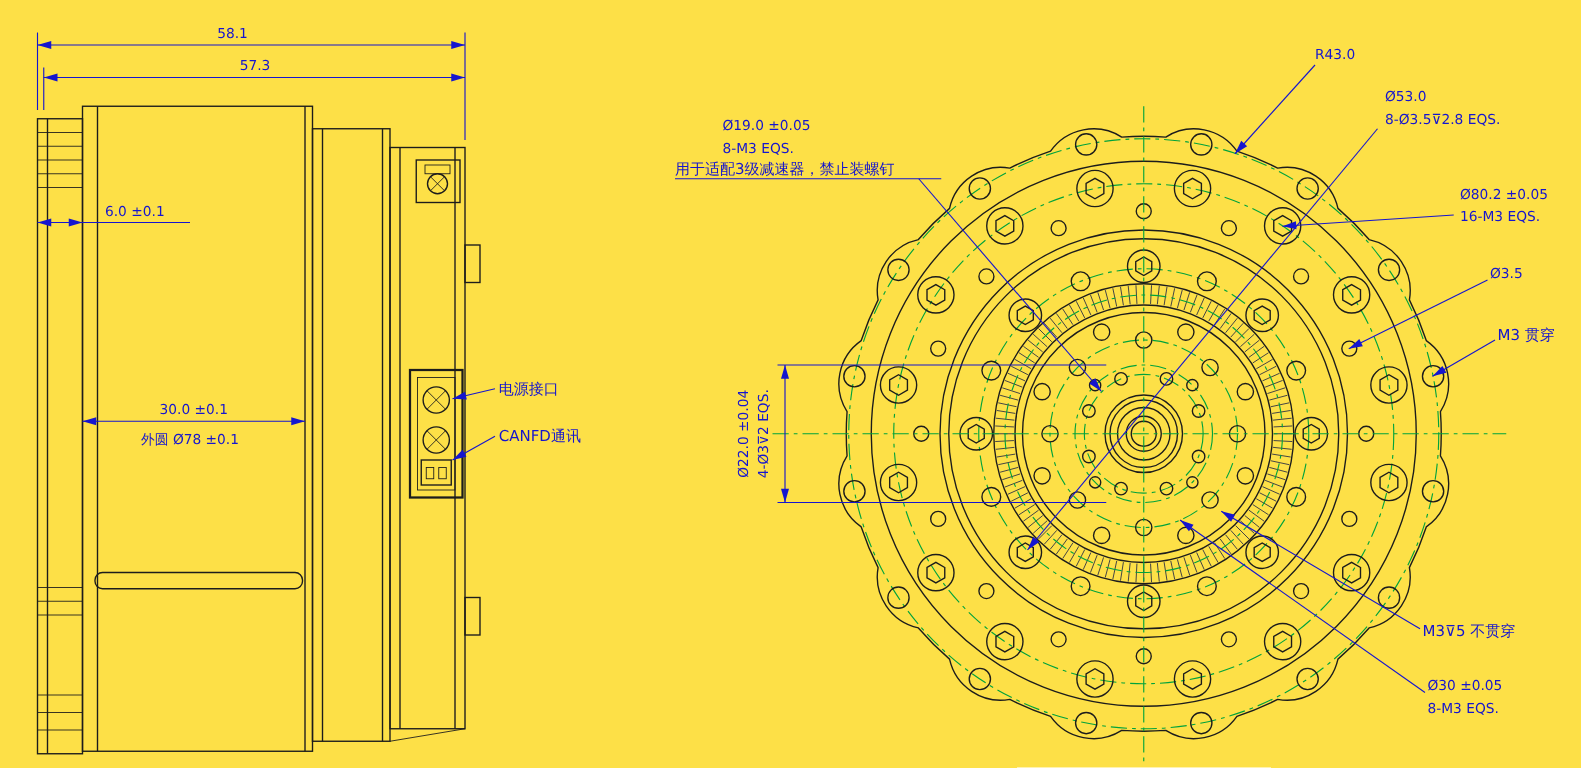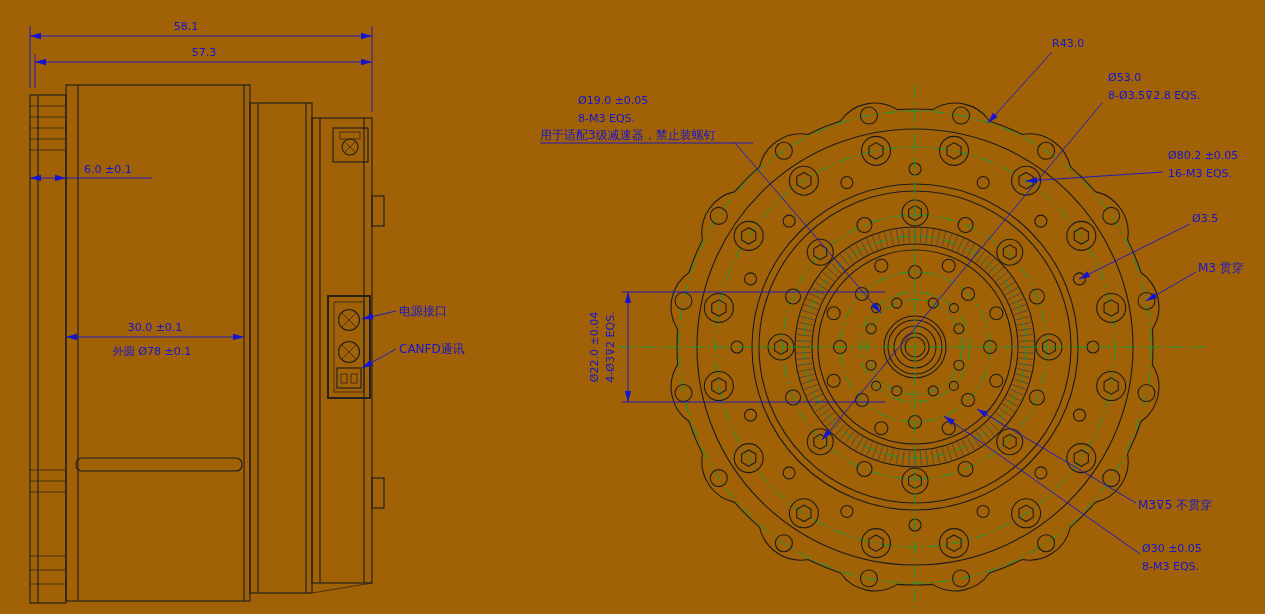--- a/index.html
+++ b/index.html
@@ -1,16 +1,16 @@
 <!DOCTYPE html>
 <html><head>
 <meta charset="utf-8">
 <style>
   html,body{margin:0;padding:0;background:#ffffff;}
-  #stage{width:1265px;height:614px;position:relative;overflow:hidden;background:#a16207;}
+  #stage{width:1265px;height:614px;position:relative;overflow:hidden;background:#fde047;}
   svg{display:block}
   .k{stroke:#1c1c1c;fill:none;stroke-width:1.1}
   .k2{stroke:#1c1c1c;fill:none;stroke-width:1.8}
   .kt{stroke:#1c1c1c;fill:none;stroke-width:.7}
   .tooth{stroke:#454545;fill:none;stroke-width:.8}
   .g{stroke:#00a33c;fill:none;stroke-width:.9;stroke-dasharray:13 4 3 4}
   .b{stroke:#1515cf;fill:none;stroke-width:.9}
   .fb{fill:#1515cf;stroke:none}
   text.dim{fill:#1515cf;font-family:"DejaVu Sans",sans-serif;font-size:12px}
   text.sm{font-size:11px}

